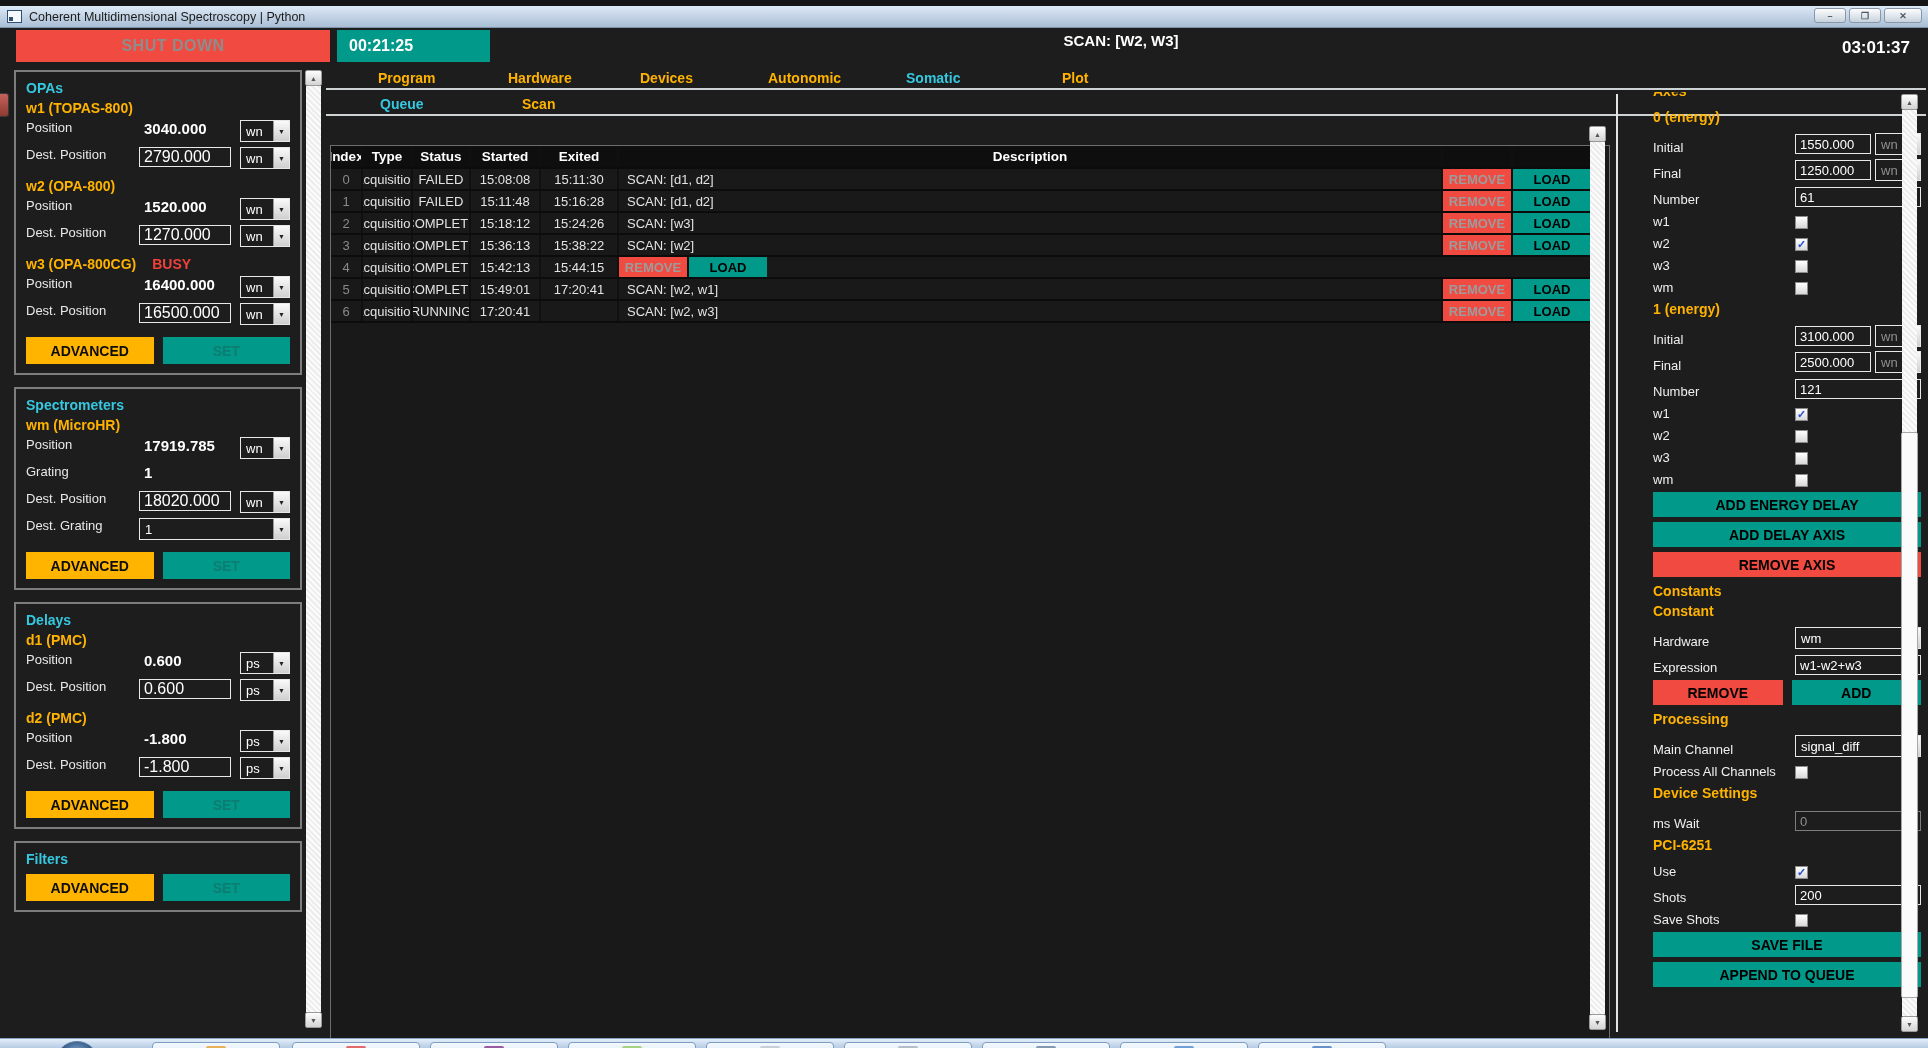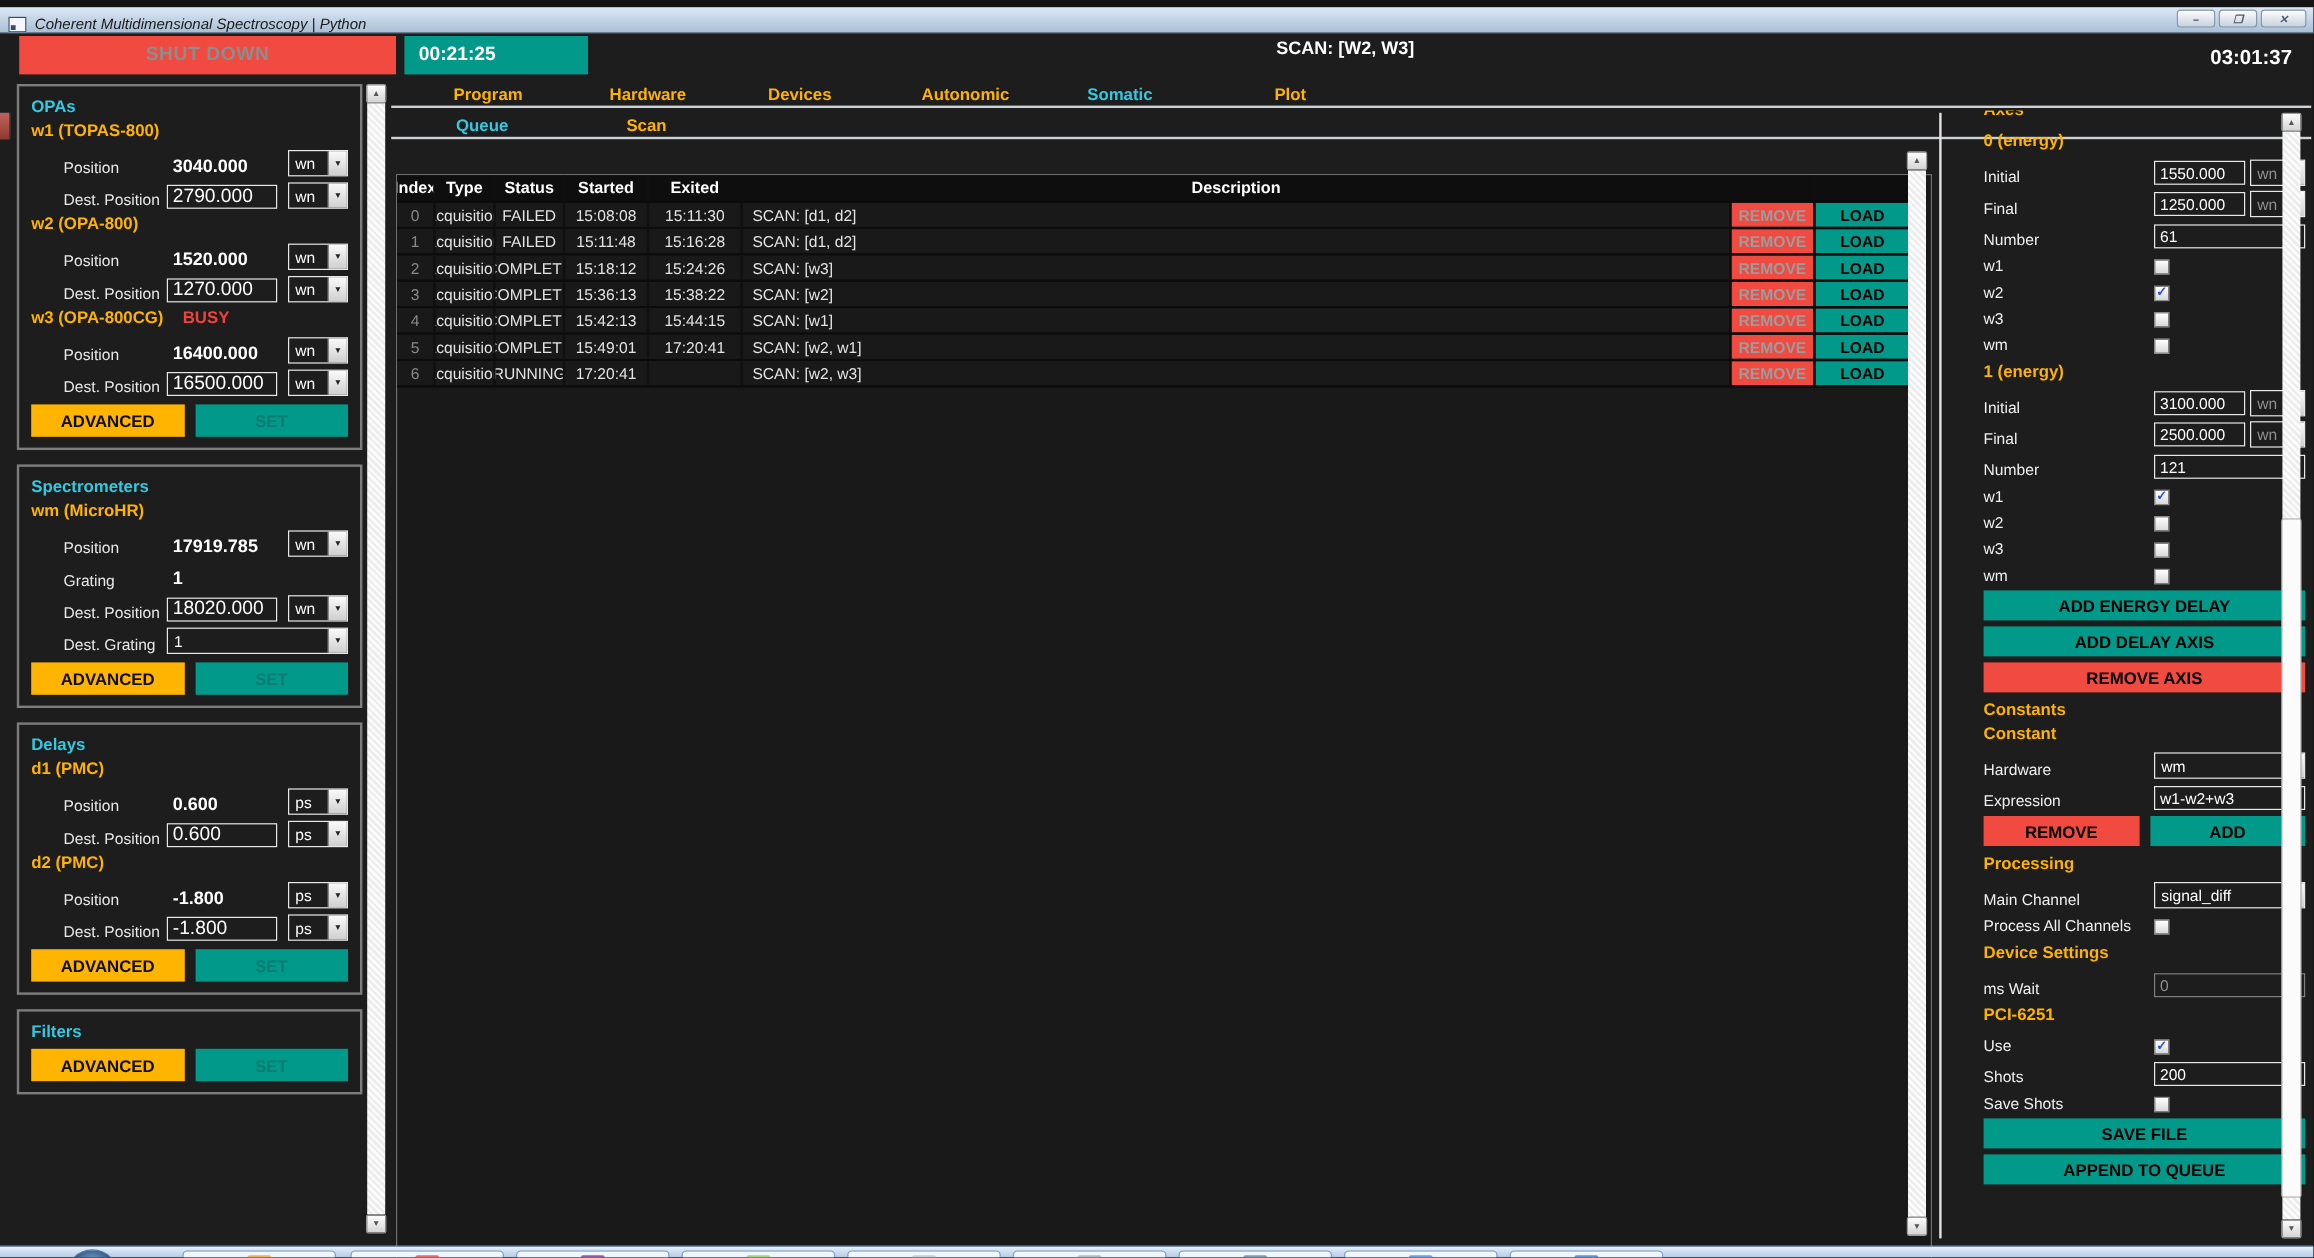--- a/index.html
+++ b/index.html
@@ -6,21 +6,21 @@
   html,body { margin:0; padding:0; }
   body {
     width:1928px; height:1048px; overflow:hidden; position:relative;
     background:#141414; font-family:"Liberation Sans", sans-serif;
   }
   .app { position:absolute; left:0; top:28px; width:1928px; height:1010px; background:#1d1d1d; }
 
   
   .titlebar { position:absolute; left:0; top:6px; width:1928px; height:22px;
     background:linear-gradient(#dde9f6,#a9bed5); border-bottom:1px solid #7e93a9;
-    display:flex; align-items:flex-end;font-style:italic; }
+    display:flex; align-items:center; }
   .app-icon { width:15px; height:13px; margin-left:7px; background:#f4f8fc; border:1px solid #2d4f74; position:relative; }
   .app-icon::after { content:""; position:absolute; left:1px; bottom:1px; width:4px; height:4px; background:#2d4f74; }
   .apptitle { font-size:12.5px; color:#1b1b1b; margin-left:7px; white-space:nowrap; }
   .winbtns { position:absolute; right:6px; top:2px; display:flex; }
   .winbtn { width:32px; height:15px; margin-left:3px; border:1px solid #8898aa; border-radius:3px;
     background:linear-gradient(#fdfdfd,#c7d2dd); color:#4a5866; font-size:9px; font-weight:bold;
     display:flex; align-items:center; justify-content:center; }
   .winbtn.close { width:38px; }
 
   
@@ -40,21 +40,21 @@
   .maintab, .subtab { position:absolute; font-weight:bold; font-size:14px; color:#ffb300; white-space:nowrap; }
   .maintab.active, .subtab.active { color:#35c8e0; }
   .sep { position:absolute; height:2px; background:#cdd2d4; }
 
   
   .sidebar { position:absolute; left:14px; top:70px; width:288px; display:flex; flex-direction:column; gap:12px; }
   .panel { border:2px solid #7d7d7d; padding:5px 10px 9px; background:#1d1d1d; }
   .ptitle { color:#35c8e0; font-weight:bold; font-size:14px; margin:3px 0 4px; }
   .hwname { color:#ffb300; font-weight:bold; font-size:14px; margin:4px 0; display:flex; gap:16px; }
   .busy { color:#f0413b; }
-  .crow { display:flex; align-items:flex-end; height:27px;margin-left:27px; }
+  .crow { display:flex; align-items:flex-start; height:27px; }
   .clabel { flex:1; color:#e8e8e8; font-size:13px; }
   .cvalue { width:92px; font-weight:bold; font-size:15px; color:#fff; padding-left:5px;
     margin-right:9px; white-space:nowrap; overflow:hidden; }
   .cvalue.wide { width:151px; margin-right:0; }
   .cinput { width:92px; height:20px; border:1px solid #e8e8e8; font-size:16px; color:#fff;
     padding:0 4px; margin-right:9px; display:flex; align-items:center; background:#1d1d1d; overflow:hidden; }
   .dd { width:50px; height:22px; border:1px solid #e8e8e8; display:flex; align-items:center; background:#1d1d1d; }
   .dd .ddtxt { flex:1; padding-left:5px; font-size:13px; color:#fff; overflow:hidden; white-space:nowrap; }
   .dd .ddarr { width:16px; align-self:stretch; background:linear-gradient(#fafafa,#cfcfcf);
     border-left:1px solid #999; color:#222; font-size:7px; display:flex; align-items:center; justify-content:center; }
@@ -407,21 +407,20 @@
     <div class="qc cl">
         <div class="btn qbtn load">LOAD</div>
       </div>
   </div>
   <div class="qrow">
     <div class="qc ci">4</div>
     <div class="qc ct">acquisition</div>
     <div class="qc cs">COMPLETE</div>
     <div class="qc cst">15:42:13</div>
     <div class="qc ce">15:44:15</div>
-    <div class="qc cd">SCAN: [w1]</div>
     <div class="qc cr">
         <div class="btn qbtn remove">REMOVE</div>
       </div>
     <div class="qc cl">
         <div class="btn qbtn load">LOAD</div>
       </div>
   </div>
   <div class="qrow">
     <div class="qc ci">5</div>
     <div class="qc ct">acquisition</div>

